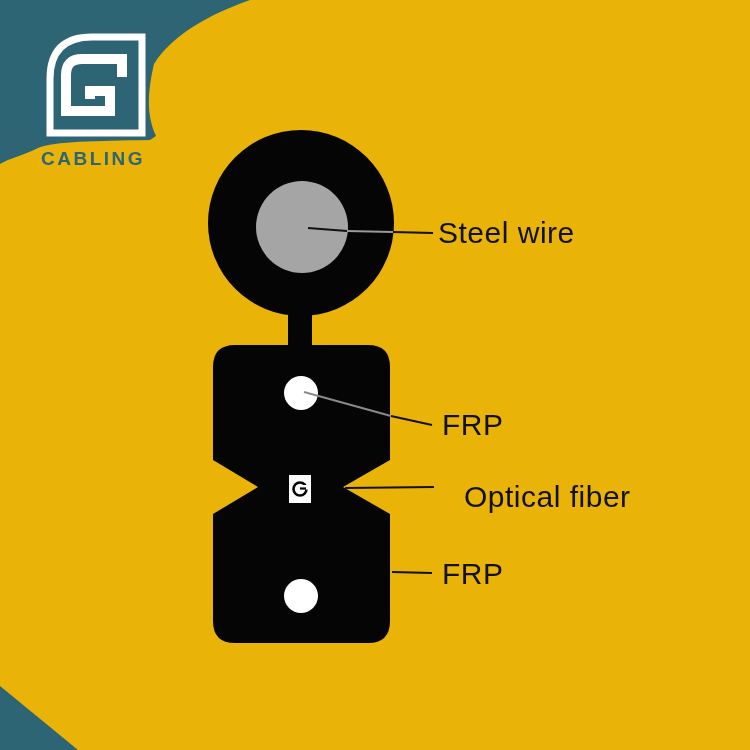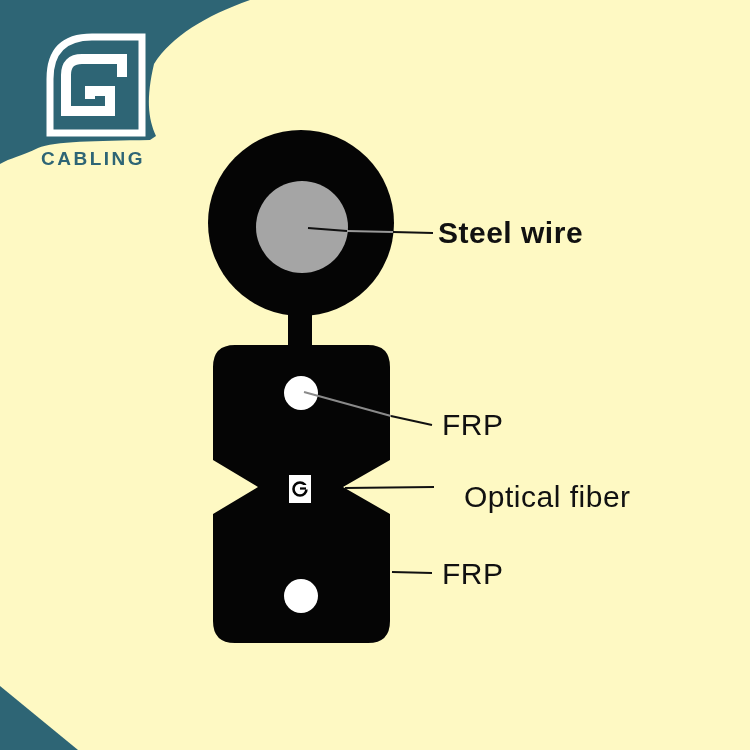--- a/index.html
+++ b/index.html
@@ -1,30 +1,30 @@
 <!DOCTYPE html>
 <html><head>
 <meta charset="utf-8">
 <style>
   html,body{margin:0;padding:0;background:#fff;}
   .canvas{
     position:relative;width:750px;height:750px;overflow:hidden;
-    background:#fef9c3;
+    background:#eab308;
     font-family:"Liberation Sans", sans-serif;
   }
   .layer{position:absolute;left:0;top:0;}
   .diagram-label{
     position:absolute;
     font-size:30px;
     line-height:32px;
     color:#111;
     letter-spacing:0.5px;
     white-space:nowrap;
   }
-  #label-steel-wire{left:438px;top:217px;font-weight:bold;}
+  #label-steel-wire{left:438px;top:217px;}
   #label-frp-top{left:442px;top:409px;}
   #label-optical-fiber{left:440px;top:481px;margin-left:24px;}
   #label-frp-bottom{left:442px;top:558px;}
   .brand-text{
     position:absolute;left:41px;top:148px;
     font-size:19px;font-weight:700;letter-spacing:2.5px;
     color:#2e6575;
   }
 </style>
 </head>

